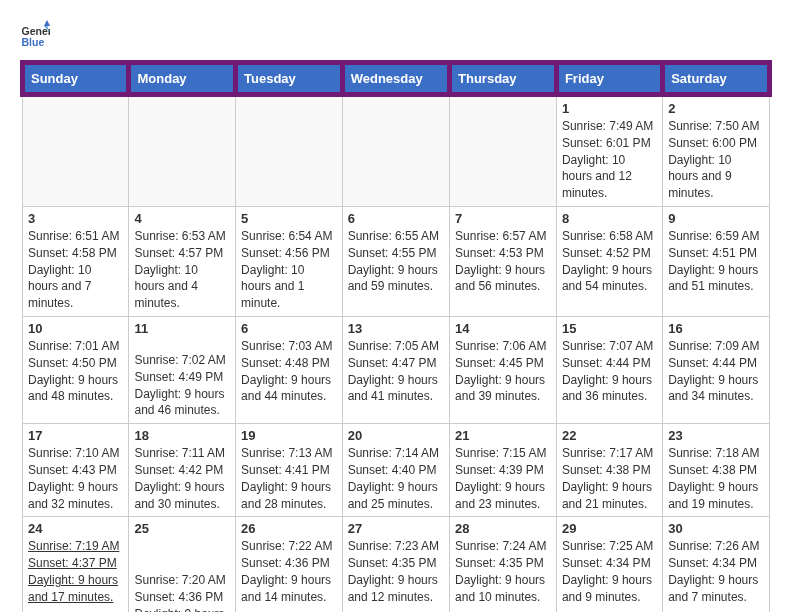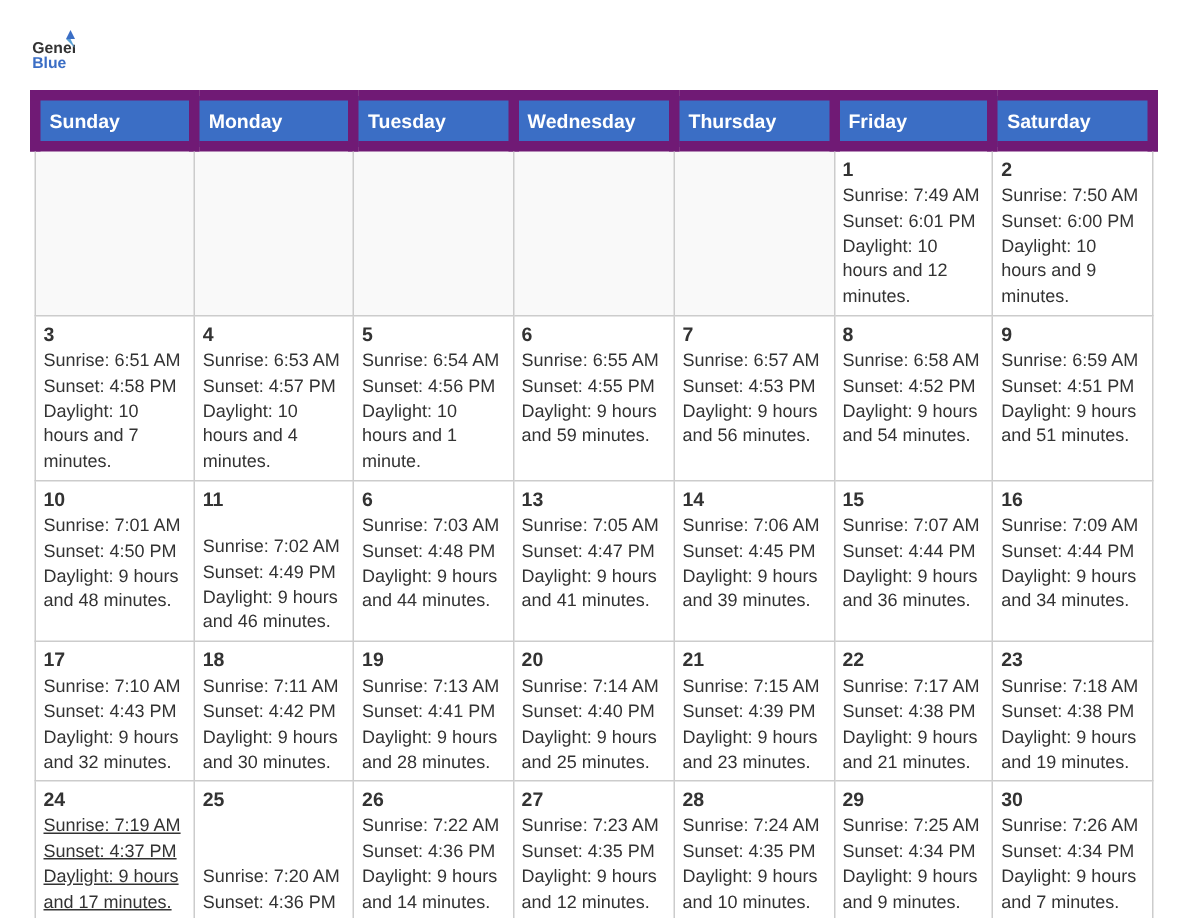--- a/index.html
+++ b/index.html
@@ -55,21 +55,21 @@
     .calendar {
       width: 100%;
       border-collapse: collapse;
     }
     .calendar th {
       background-color: #3b6ec5;
       color: #fff;
       text-align: left;
       padding: 6px 6px;
       font-size: 13px;
-      border: 7px solid #701a75;
+      border: 5px solid #701a75;
     }
     .calendar td {
       border: 1px solid #ccc;
       vertical-align: top;
       padding: 4px 5px;
       width: 108px;
       min-height: 80px;
       font-size: 10.5px;
       color: #333;
       background: #fff;

